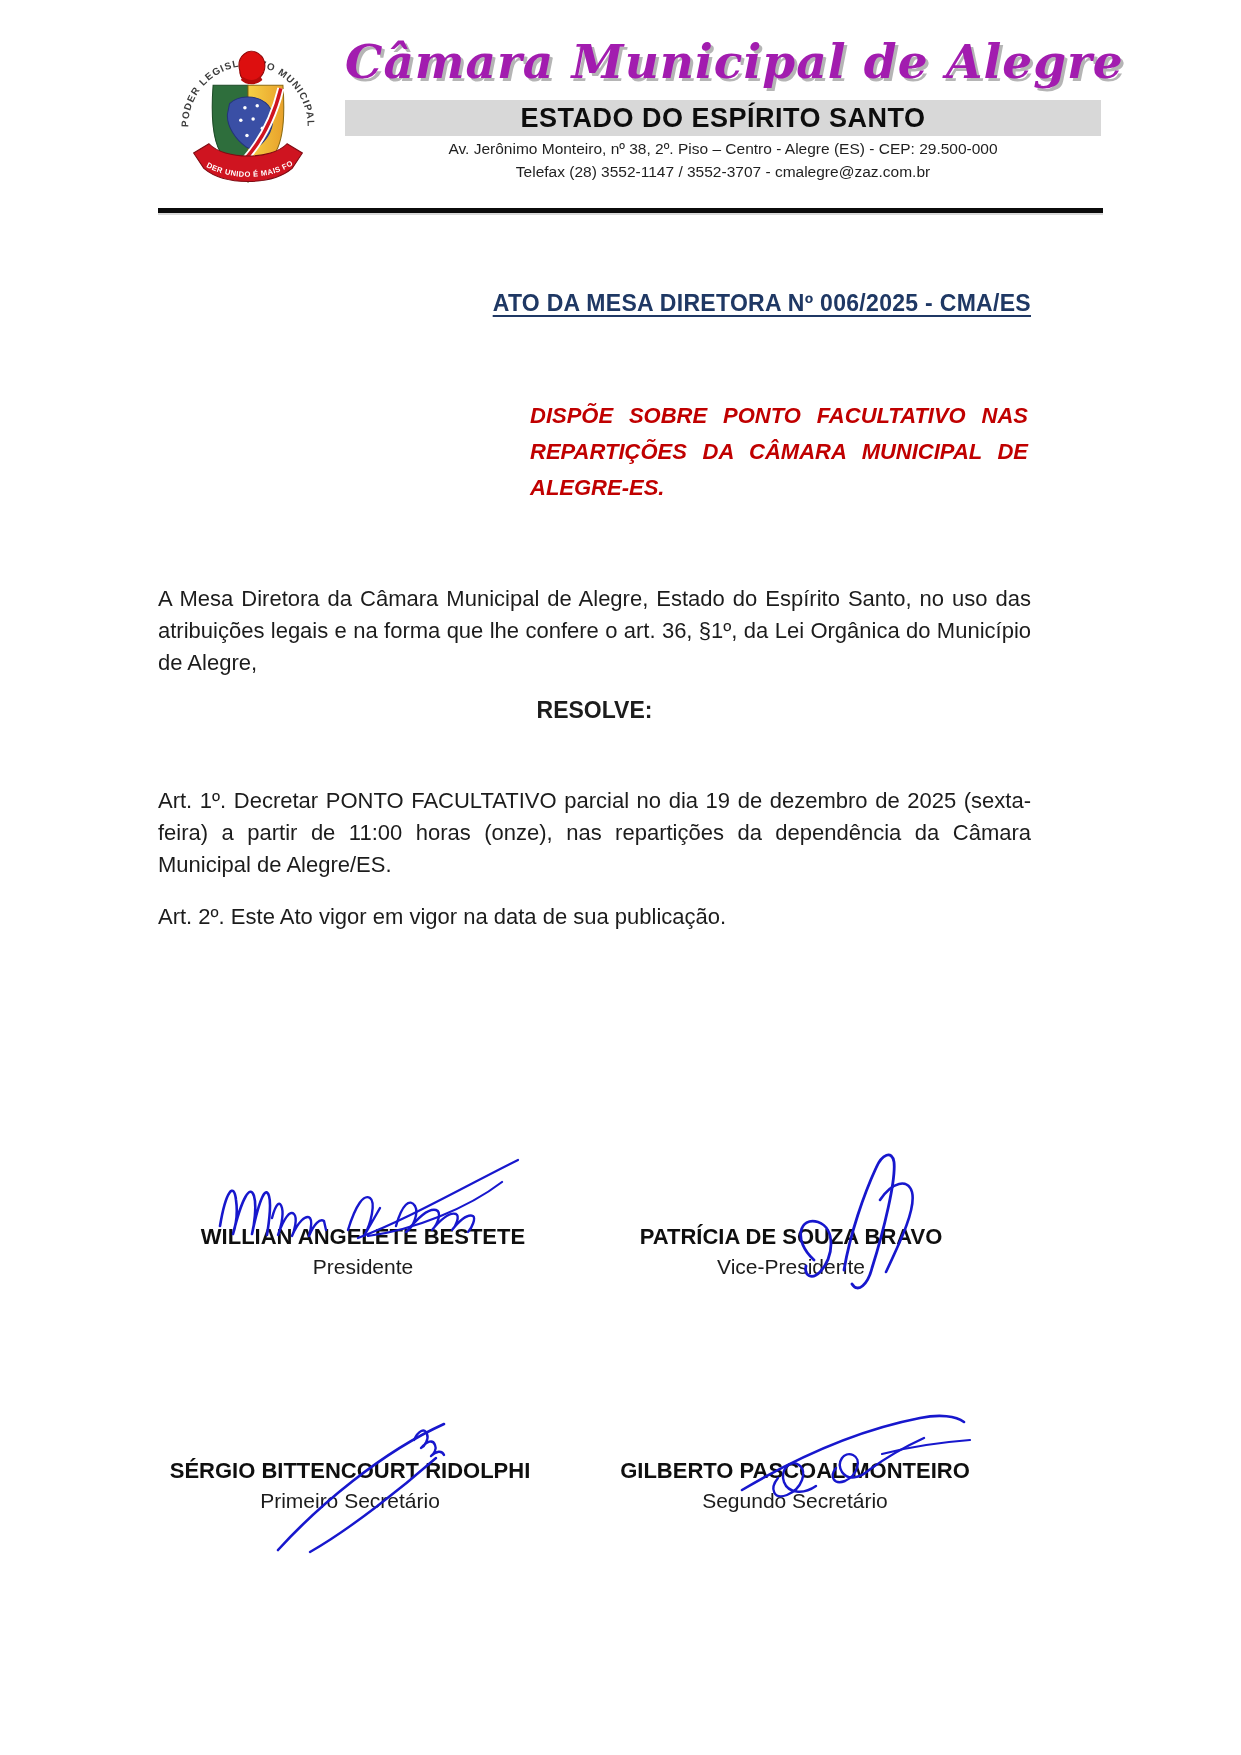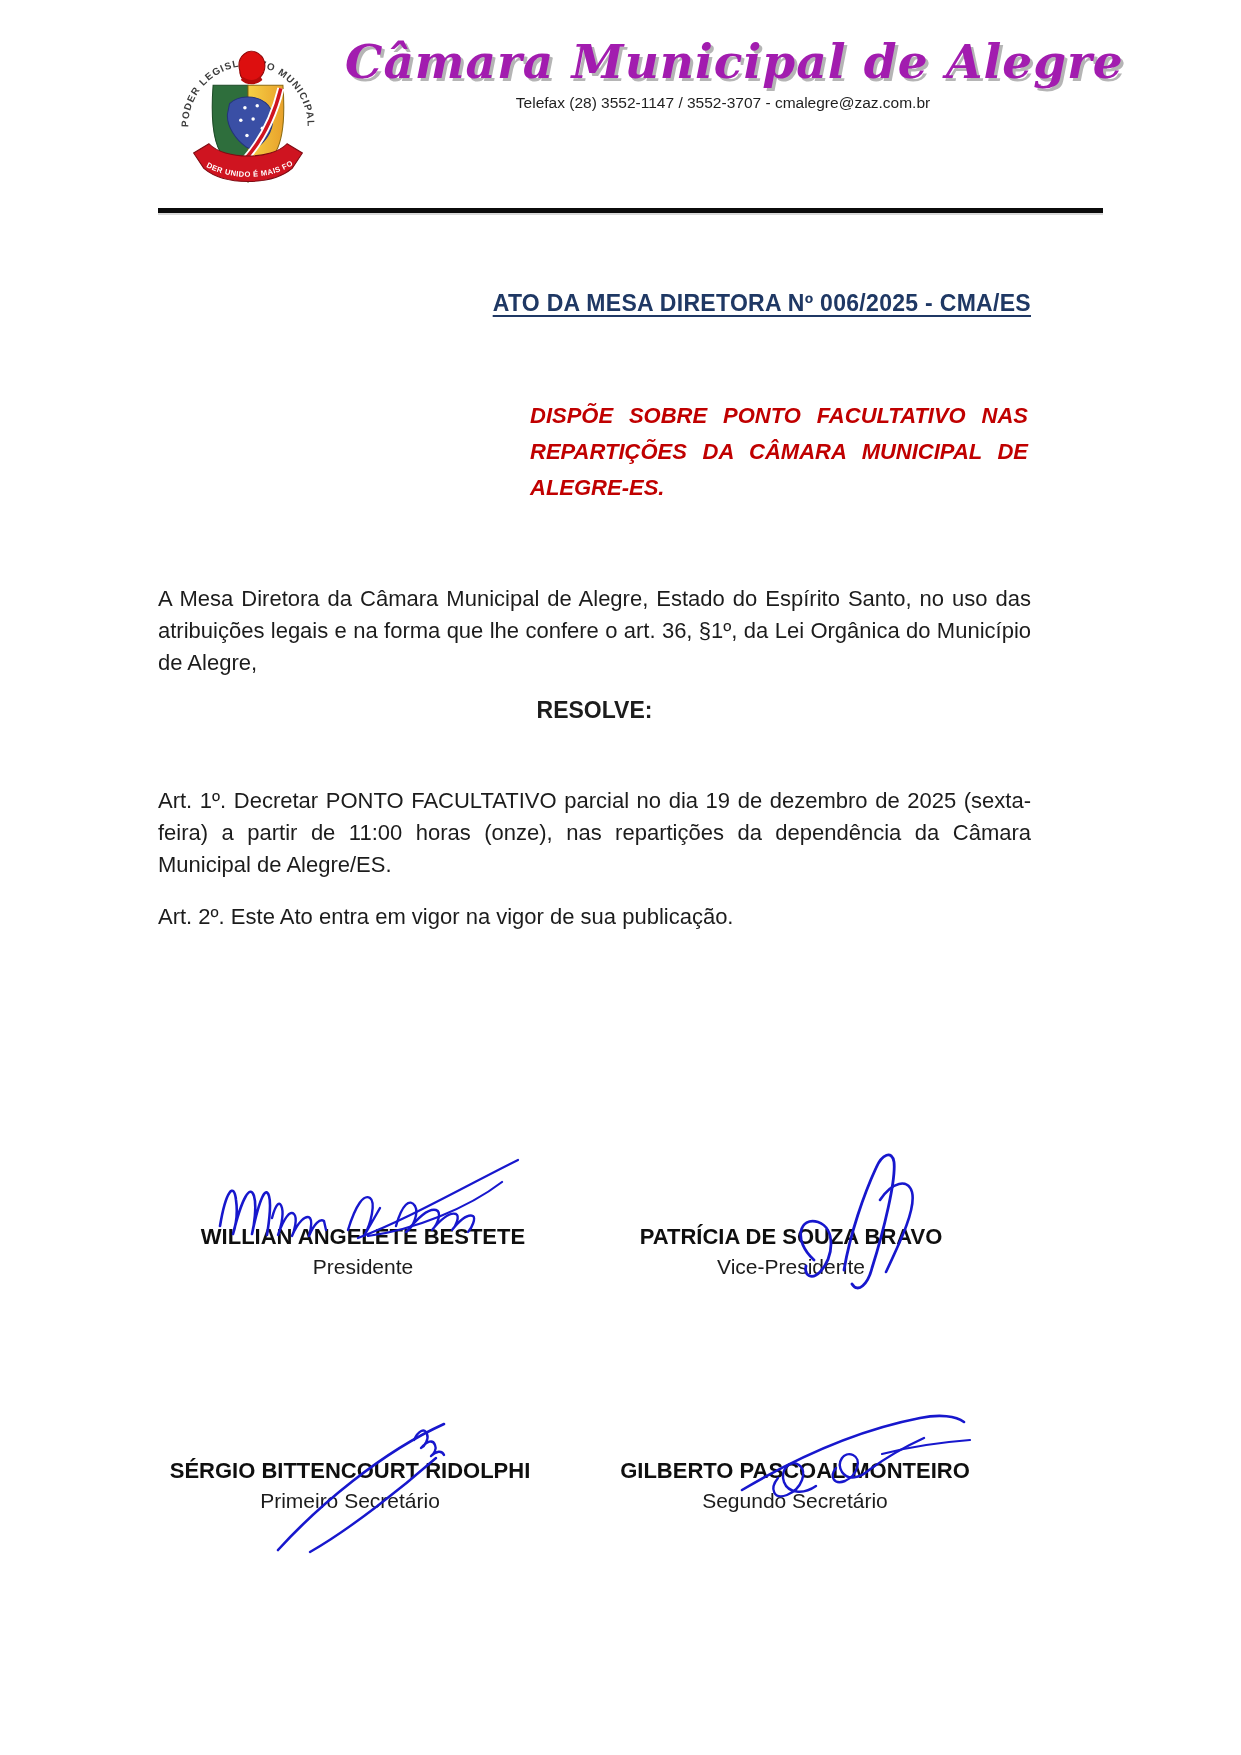--- a/index.html
+++ b/index.html
@@ -102,36 +102,38 @@
     <path d="M97,49 C89,82 72,112 47,133" stroke="#cf1420" stroke-width="3.4" fill="none"></path>
 
     <path d="M12,112 L27,103 C42,119 88,119 103,103 L118,112 L108,127 C88,144 42,144 22,127 Z" fill="#cf1420" stroke="#7e0a12" stroke-width="1"></path>
     <text font-size="7.4" font-weight="bold" fill="#ffffff" letter-spacing=".4">
       <textPath href="#ribbonCurve" startOffset="50%" text-anchor="middle">O PODER UNIDO É MAIS FORTE</textPath>
     </text>
   </svg>
 
   <div class="header-block">
     <div class="org-name">Câmara Municipal de Alegre</div>
+    <div class="state-banner">ESTADO DO ESPÍRITO SANTO</div>
+    <div class="address">Av. Jerônimo Monteiro, nº 38,  2º.  Piso – Centro -  Alegre (ES) - CEP: 29.500-000</div>
     <div class="address">Telefax (28) 3552-1147 / 3552-3707 - cmalegre@zaz.com.br</div>
   </div>
 
   <div class="rule"></div>
 
   <div class="doc-title">ATO DA MESA DIRETORA Nº 006/2025 - CMA/ES</div>
 
   <div class="summary">DISPÕE SOBRE PONTO FACULTATIVO NAS REPARTIÇÕES DA CÂMARA MUNICIPAL DE ALEGRE-ES.</div>
 
   <p class="body-par preamble">A Mesa Diretora da Câmara Municipal de Alegre, Estado do Espírito Santo, no uso das atribuições legais e na forma que lhe confere o art. 36, §1º, da Lei Orgânica do Município de Alegre,</p>
 
   <div class="resolve">RESOLVE:</div>
 
   <p class="body-par art1"><span class="art-label">Art. 1º.</span> <span>Decretar PONTO FACULTATIVO parcial no dia 19 de dezembro de 2025 (sexta-feira) a partir de 11:00 horas (onze), nas repartições da dependência da Câmara Municipal de Alegre/ES.</span></p>
 
-  <p class="body-par art2"><span class="art-label">Art. 2º.</span> <span>Este Ato entra em vigor na vigor de sua publicação.</span></p>
+  <p class="body-par art2"><span class="art-label">Art. 2º.</span> <span>Este Ato vigor em vigor na data de sua publicação.</span></p>
 
 
   <div class="sig-block sig1">
     <div class="sig-name">WILLIAN ANGELETE BESTETE</div>
     <div class="sig-role">Presidente</div>
   </div>
   <div class="sig-block sig2">
     <div class="sig-name">PATRÍCIA DE SOUZA BRAVO</div>
     <div class="sig-role">Vice-Presidente</div>
   </div>

